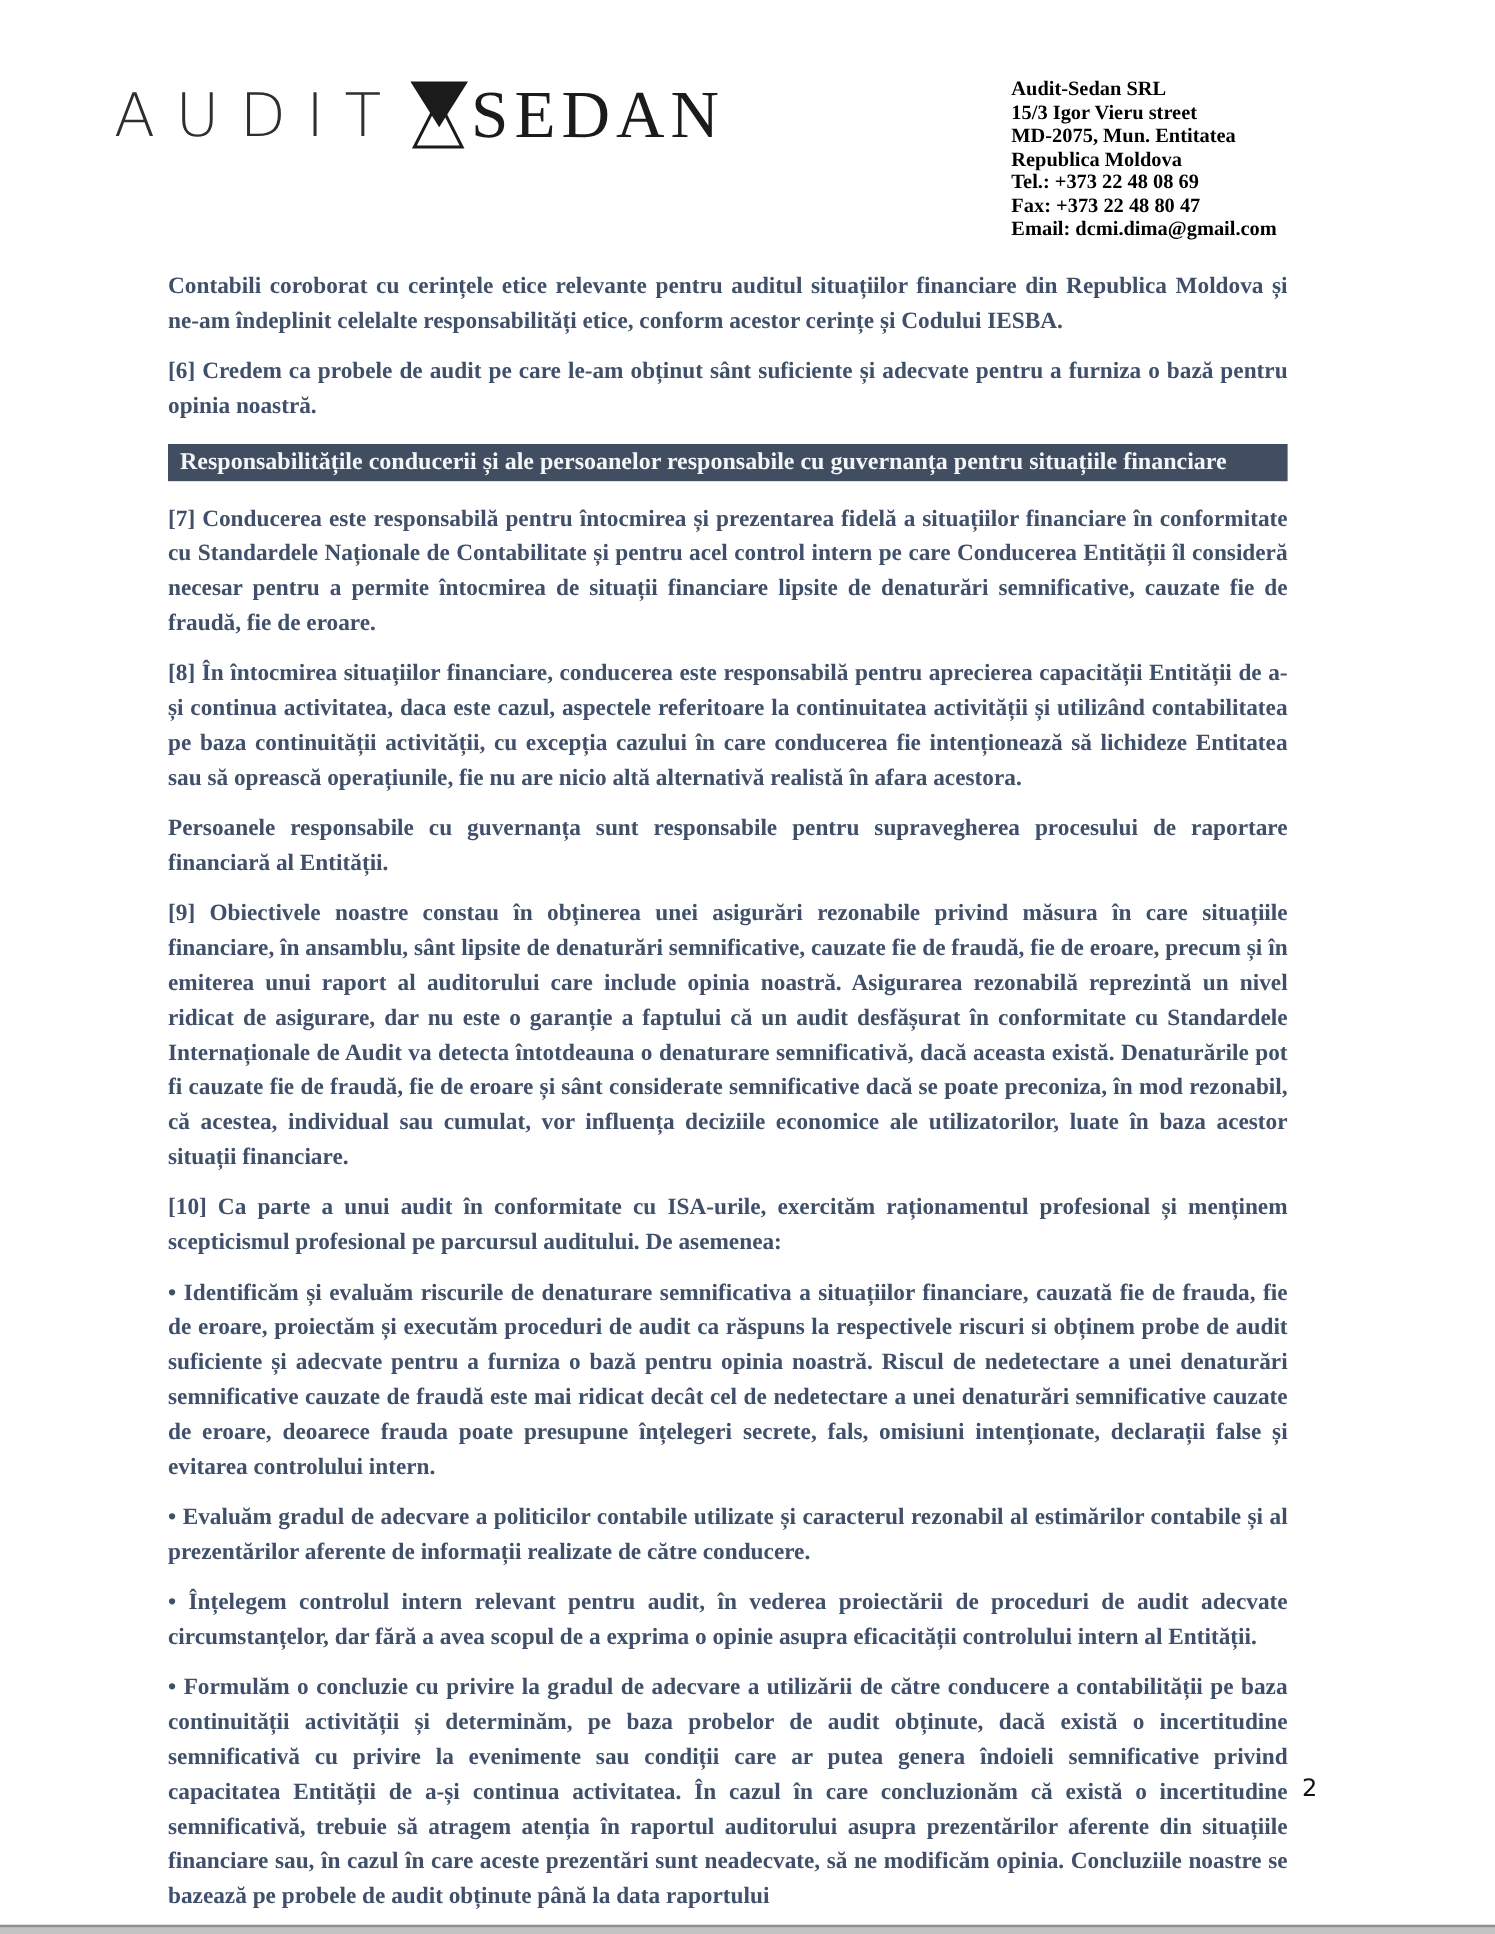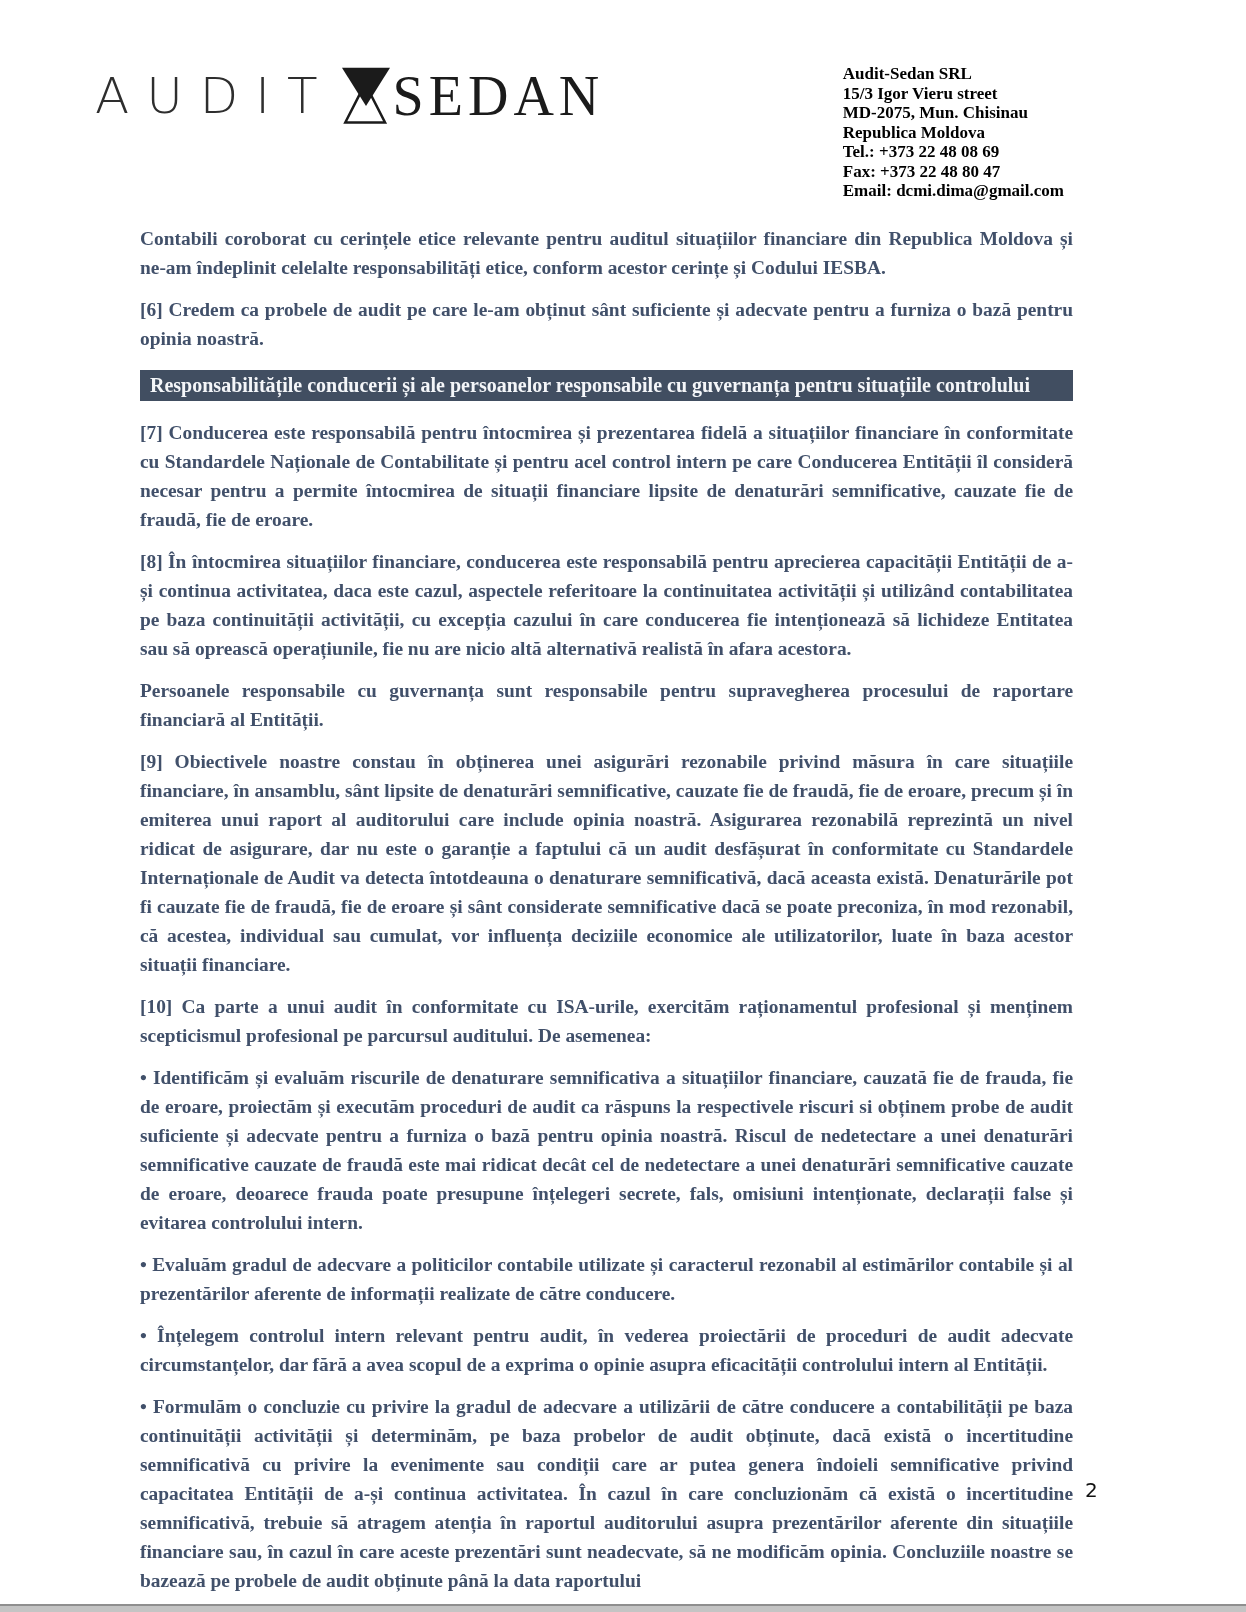--- a/index.html
+++ b/index.html
@@ -110,31 +110,31 @@
         <polygon points="29,20 53,67 5,67" fill="none" stroke="#1b1b1b" stroke-width="3"></polygon>
         <polygon points="1,1 59,1 30,47" fill="#1b1b1b"></polygon>
       </svg>
     </span>
     <span class="logo-word-serif">SEDAN</span>
   </div>
 
   <div class="contact-block">
     <div>Audit-Sedan SRL</div>
     <div>15/3 Igor Vieru street</div>
-    <div>MD-2075, Mun. Chisinau</div>
+    <div>MD-2075, Mun. Entitatea</div>
     <div>Republica Moldova</div>
     <div>Tel.: +373 22 48 08 69</div>
     <div>Fax: +373 22 48 80 47</div>
     <div>Email: dcmi.dima@gmail.com</div>
   </div>
 
   <div class="document-body">
       <div class="para">Contabili coroborat cu cerințele etice relevante pentru auditul situațiilor financiare din Republica Moldova și ne-am îndeplinit celelalte responsabilități etice, conform acestor cerințe și Codului IESBA.</div>
       <div class="para">[6] Credem ca probele de audit pe care le-am obținut sânt suficiente și adecvate pentru a furniza o bază pentru opinia noastră.</div>
-      <div class="section-bar">Responsabilitățile conducerii și ale persoanelor responsabile cu guvernanța pentru situațiile controlului</div>
+      <div class="section-bar">Responsabilitățile conducerii și ale persoanelor responsabile cu guvernanța pentru situațiile financiare</div>
       <div class="para">[7] Conducerea este responsabilă pentru întocmirea și prezentarea fidelă a situațiilor financiare în conformitate cu Standardele Naționale de Contabilitate și pentru acel control intern pe care Conducerea Entității îl consideră necesar pentru a permite întocmirea de situații financiare lipsite de denaturări semnificative, cauzate fie de fraudă, fie de eroare.</div>
       <div class="para">[8] În întocmirea situațiilor financiare, conducerea este responsabilă pentru aprecierea capacității Entității de a-și continua activitatea, daca este cazul, aspectele referitoare la continuitatea activității și utilizând contabilitatea pe baza continuității activității, cu excepția cazului în care conducerea fie intenționează să lichideze Entitatea sau să oprească operațiunile, fie nu are nicio altă alternativă realistă în afara acestora.</div>
       <div class="para">Persoanele responsabile cu guvernanța sunt responsabile pentru supravegherea  procesului de raportare financiară al Entității.</div>
       <div class="para">[9] Obiectivele noastre constau în obținerea unei asigurări rezonabile privind măsura în care situațiile financiare, în ansamblu, sânt lipsite de denaturări semnificative, cauzate fie de fraudă, fie de eroare, precum și în emiterea unui raport al auditorului care include opinia noastră. Asigurarea rezonabilă reprezintă un nivel ridicat de asigurare, dar nu este o garanție a faptului că un audit desfășurat în conformitate cu Standardele Internaționale de Audit va detecta întotdeauna o denaturare semnificativă, dacă aceasta există. Denaturările pot fi cauzate fie de fraudă, fie de eroare și sânt considerate semnificative dacă se poate preconiza, în mod rezonabil, că acestea, individual sau cumulat, vor influența deciziile economice ale utilizatorilor, luate în baza acestor situații financiare.</div>
       <div class="para">[10] Ca parte a unui audit în conformitate cu ISA-urile, exercităm raționamentul profesional și menținem scepticismul profesional pe parcursul auditului. De asemenea:</div>
       <div class="para">• Identificăm și evaluăm riscurile de denaturare semnificativa a situațiilor financiare, cauzată fie de frauda, fie de eroare, proiectăm și executăm proceduri de audit ca răspuns la respectivele riscuri si obținem probe de audit suficiente și adecvate pentru a furniza o bază pentru opinia noastră. Riscul de nedetectare a unei denaturări semnificative cauzate de fraudă este mai ridicat decât cel de nedetectare a unei denaturări semnificative cauzate de eroare, deoarece frauda poate presupune înțelegeri secrete, fals, omisiuni intenționate, declarații false și evitarea controlului intern.</div>
       <div class="para">• Evaluăm gradul de adecvare a politicilor contabile utilizate și caracterul rezonabil al estimărilor contabile și al prezentărilor aferente de informații realizate de către conducere.</div>
       <div class="para">• Înțelegem controlul intern relevant pentru audit, în vederea proiectării de proceduri de audit adecvate circumstanțelor, dar fără a avea scopul de a exprima o opinie asupra eficacității controlului intern al Entității.</div>
       <div class="para">• Formulăm o concluzie cu privire la gradul de adecvare a utilizării de către conducere a contabilității pe baza continuității activității și determinăm, pe baza probelor de audit obținute, dacă există o incertitudine semnificativă cu privire la evenimente sau condiții care ar putea genera îndoieli semnificative privind capacitatea Entității de a-și continua activitatea. În cazul în care concluzionăm că există o incertitudine semnificativă, trebuie să atragem atenția în raportul auditorului asupra prezentărilor aferente din situațiile financiare sau, în cazul în care aceste prezentări sunt neadecvate, să ne modificăm opinia. Concluziile noastre se bazează pe probele de audit obținute până la data raportului</div>
     </div>

